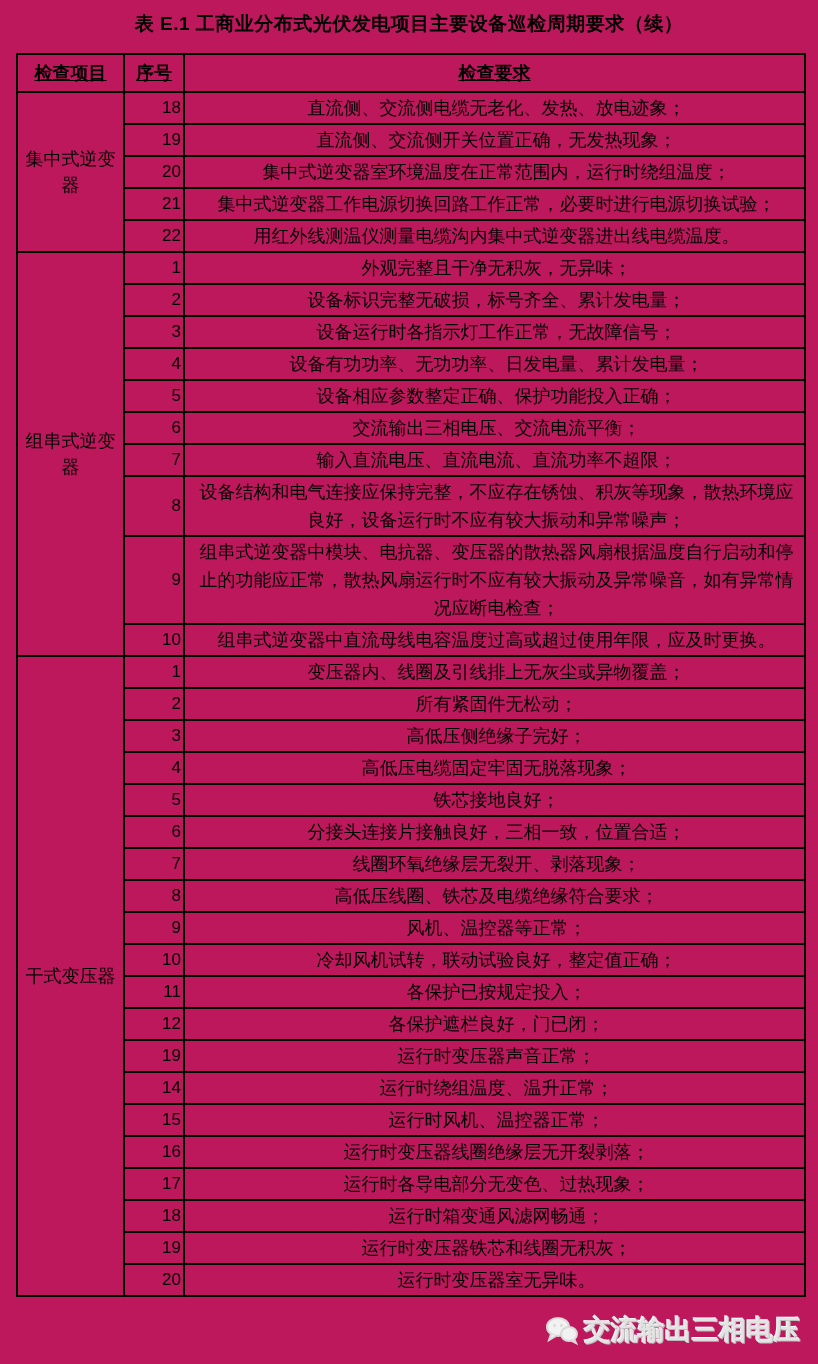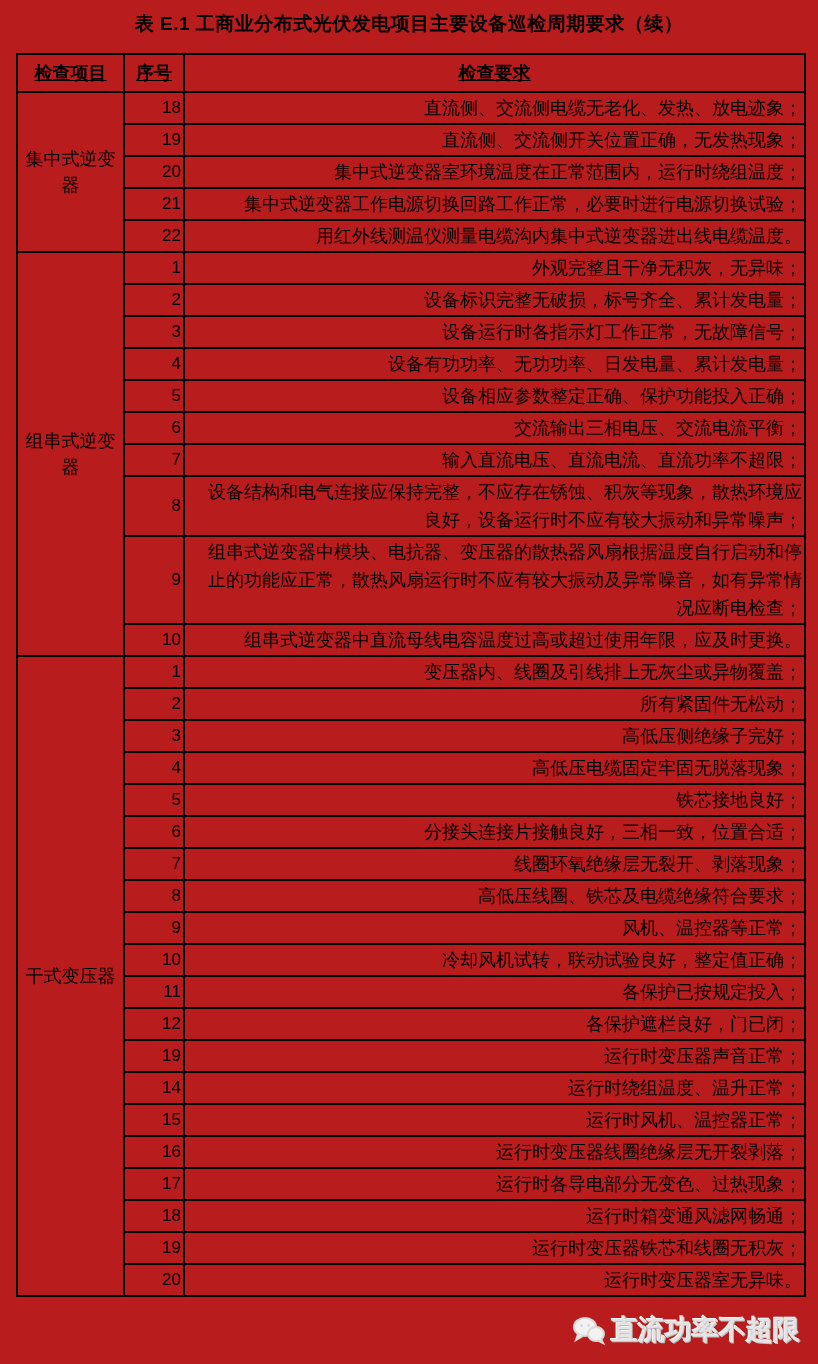--- a/index.html
+++ b/index.html
@@ -4,21 +4,21 @@
 <style>
   html, body {
     margin: 0;
     padding: 0;
     background: #ffffff;
   }
   .page {
     position: relative;
     width: 818px;
     height: 1364px;
-    background: #b91c1c;
+    background: #be185d;
     font-family: "Liberation Sans", sans-serif;
     color: #000;
     overflow: hidden;
   }
   .title {
     text-align: center;
     font-size: 19px;
     font-weight: bold;
     padding-top: 11px;
     letter-spacing: 0.5px;
@@ -54,21 +54,21 @@
     padding: 0 3px;
     word-break: break-all;
   }
   td.cell-no {
     text-align: right;
     font-size: 17px;
     height: 29px;
     padding: 0 2px;
   }
   td.cell-req {
-    text-align: right;
+    text-align: center;
     font-size: 18px;
     line-height: 28px;
     padding: 1px 2px 1px 6px;
     word-break: break-all;
   }
   .watermark {
     position: absolute;
     right: 18px;
     bottom: 16px;
     display: flex;
@@ -256,16 +256,16 @@
         <g fill="none" stroke="#d9d9d9" stroke-width="2">
           <ellipse cx="14" cy="13" rx="11" ry="9" fill="#f2f2f2"></ellipse>
           <path d="M7 20 L5 26 L12 22" fill="#f2f2f2"></path>
           <ellipse cx="25" cy="20" rx="8" ry="7" fill="#f2f2f2"></ellipse>
           <path d="M30 25 L32 29 L26 26" fill="#f2f2f2"></path>
         </g>
         <circle cx="10.5" cy="11.5" r="1.4" fill="#d9d9d9"></circle>
         <circle cx="17.5" cy="11.5" r="1.4" fill="#d9d9d9"></circle>
       </svg>
     </span>
-    <span>直流功率不超限</span>
+    <span>交流输出三相电压</span>
   </div>
 
 </div>
 
 </body></html>

